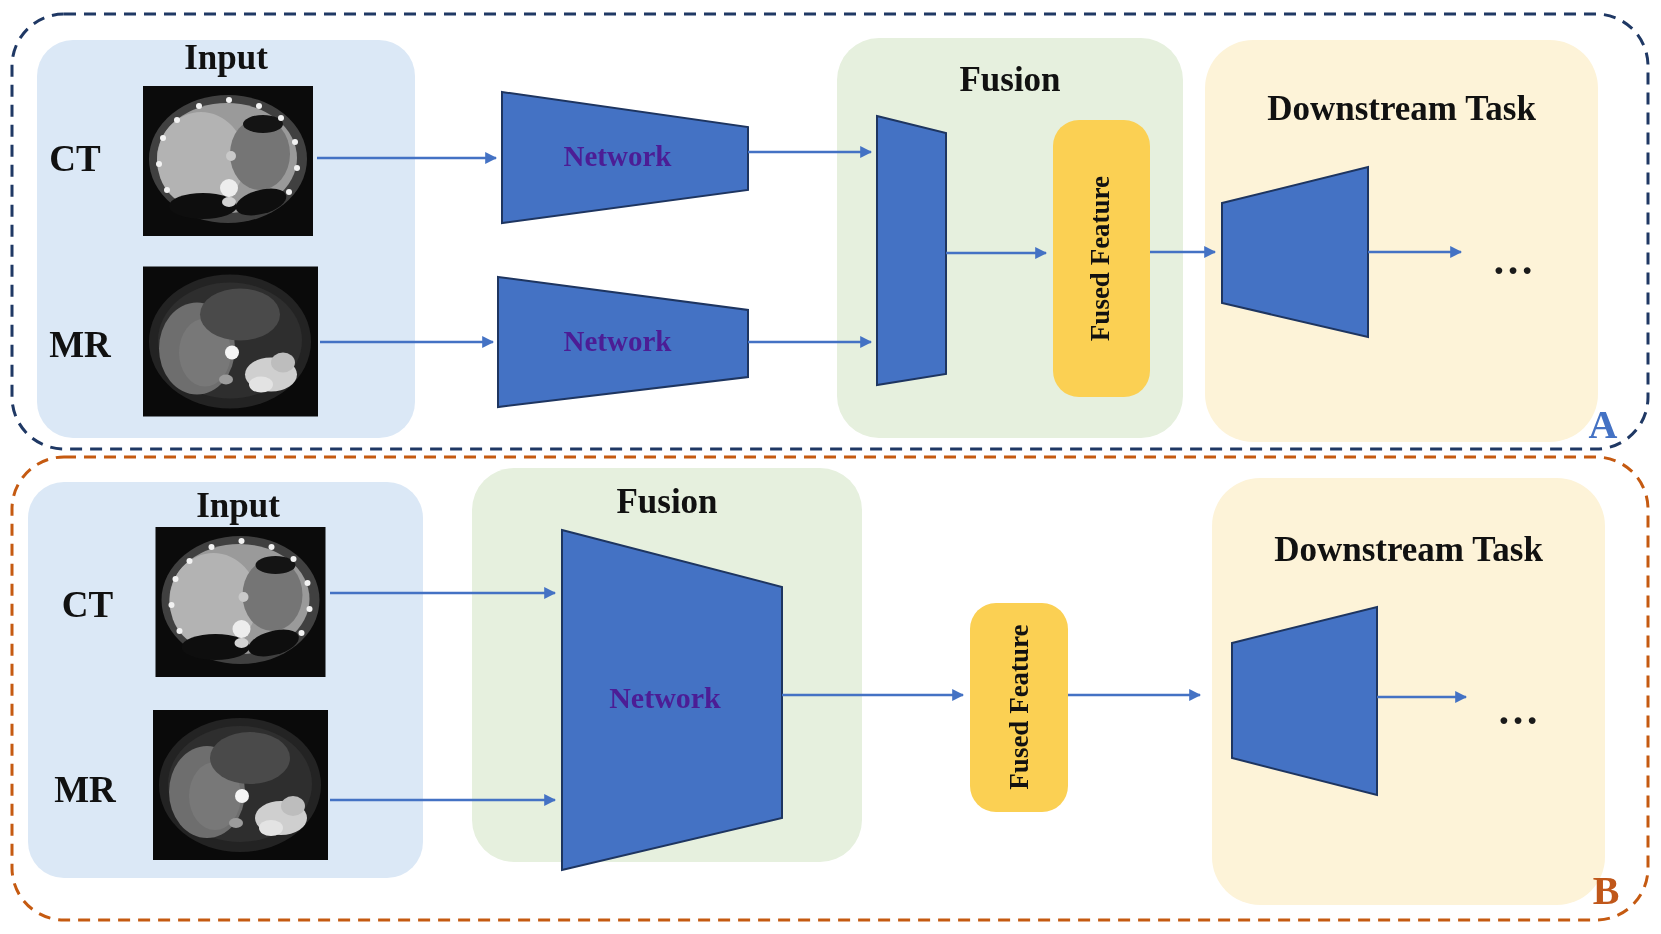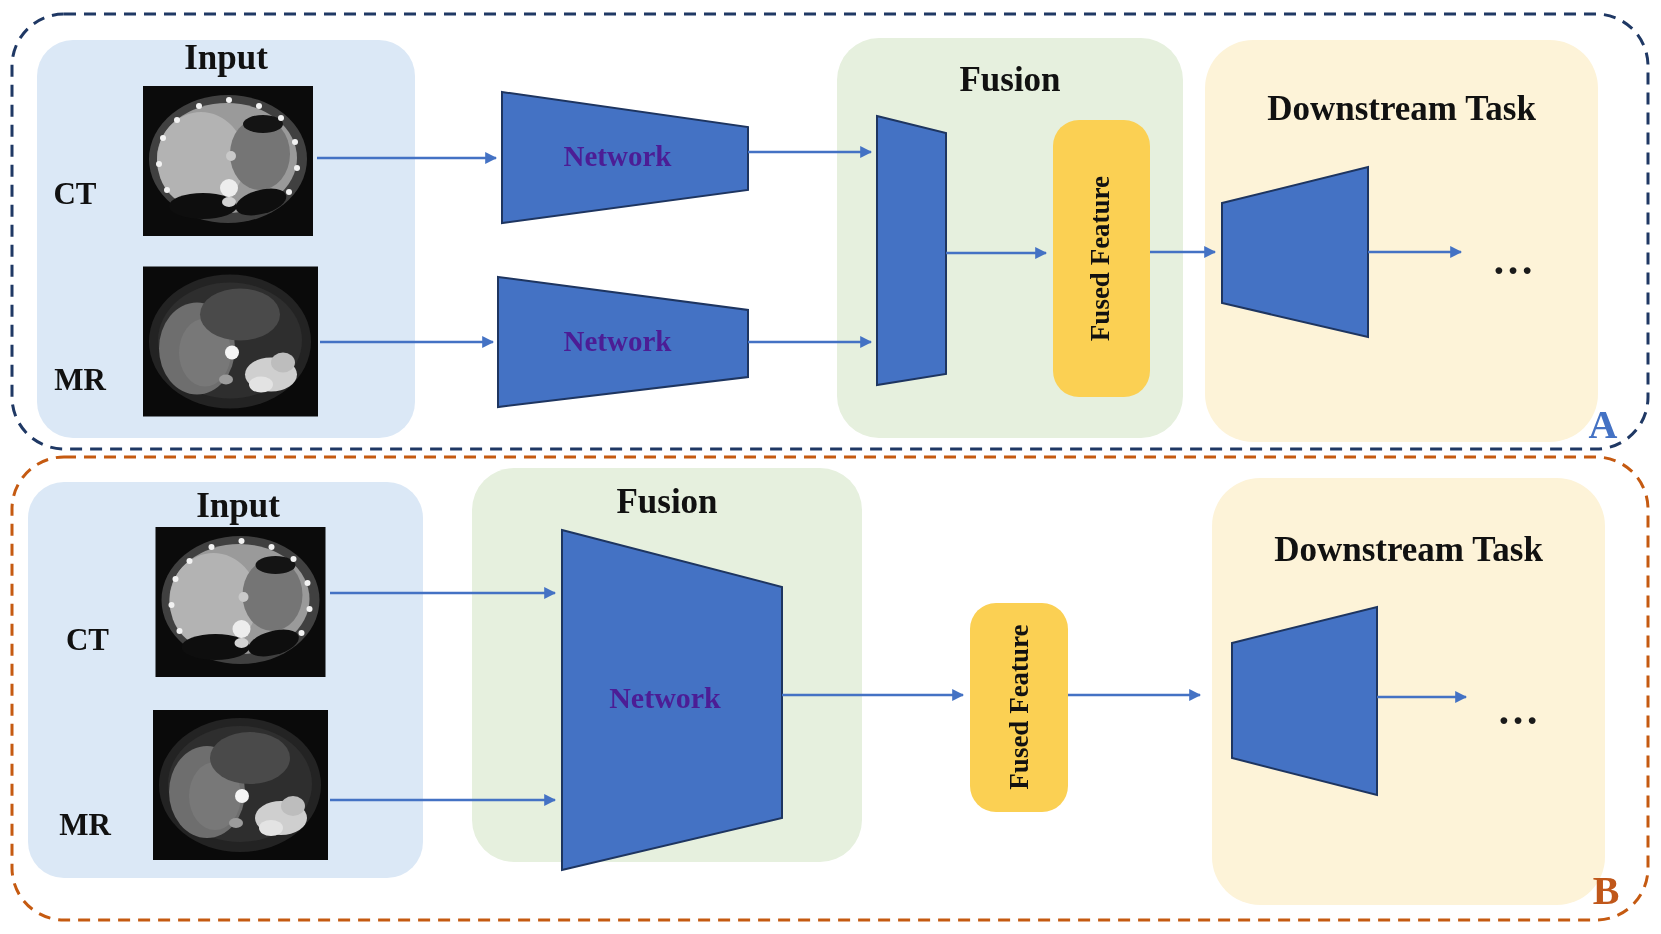--- a/index.html
+++ b/index.html
@@ -11,21 +11,21 @@
   .input-bg { background:#dbe8f6; border-radius:36px; }
   .fusion-bg { background:#e6f0de; border-radius:42px; }
   .feature-bg { background:#fbd053; border-radius:26px; }
   .downstream-bg { background:#fdf3d8; border-radius:48px; }
   .overlay { position:absolute; left:0; top:0; z-index:2; }
   .lbl {
     position:absolute; display:flex; align-items:center; justify-content:center;
     font-weight:bold; color:#111111; z-index:3; white-space:nowrap;
   }
   .title { font-size:35px; }
-  .modality { font-size:31px;margin-top:36px; }
+  .modality { font-size:37px; }
   .netlbl { font-size:29px; color:#4c1d95; }
   .vlabel {
     position:absolute; display:flex; align-items:center; justify-content:center;
     font-weight:bold; font-size:27px; color:#111111;
     transform:rotate(-90deg); z-index:3; white-space:nowrap;
   }
   .dots { font-size:42px; letter-spacing:4px; color:#1a1a1a; }
   .corner { font-size:40px; }
   .label-a { color:#4472c4; }
   .label-b { color:#c0571a; }

